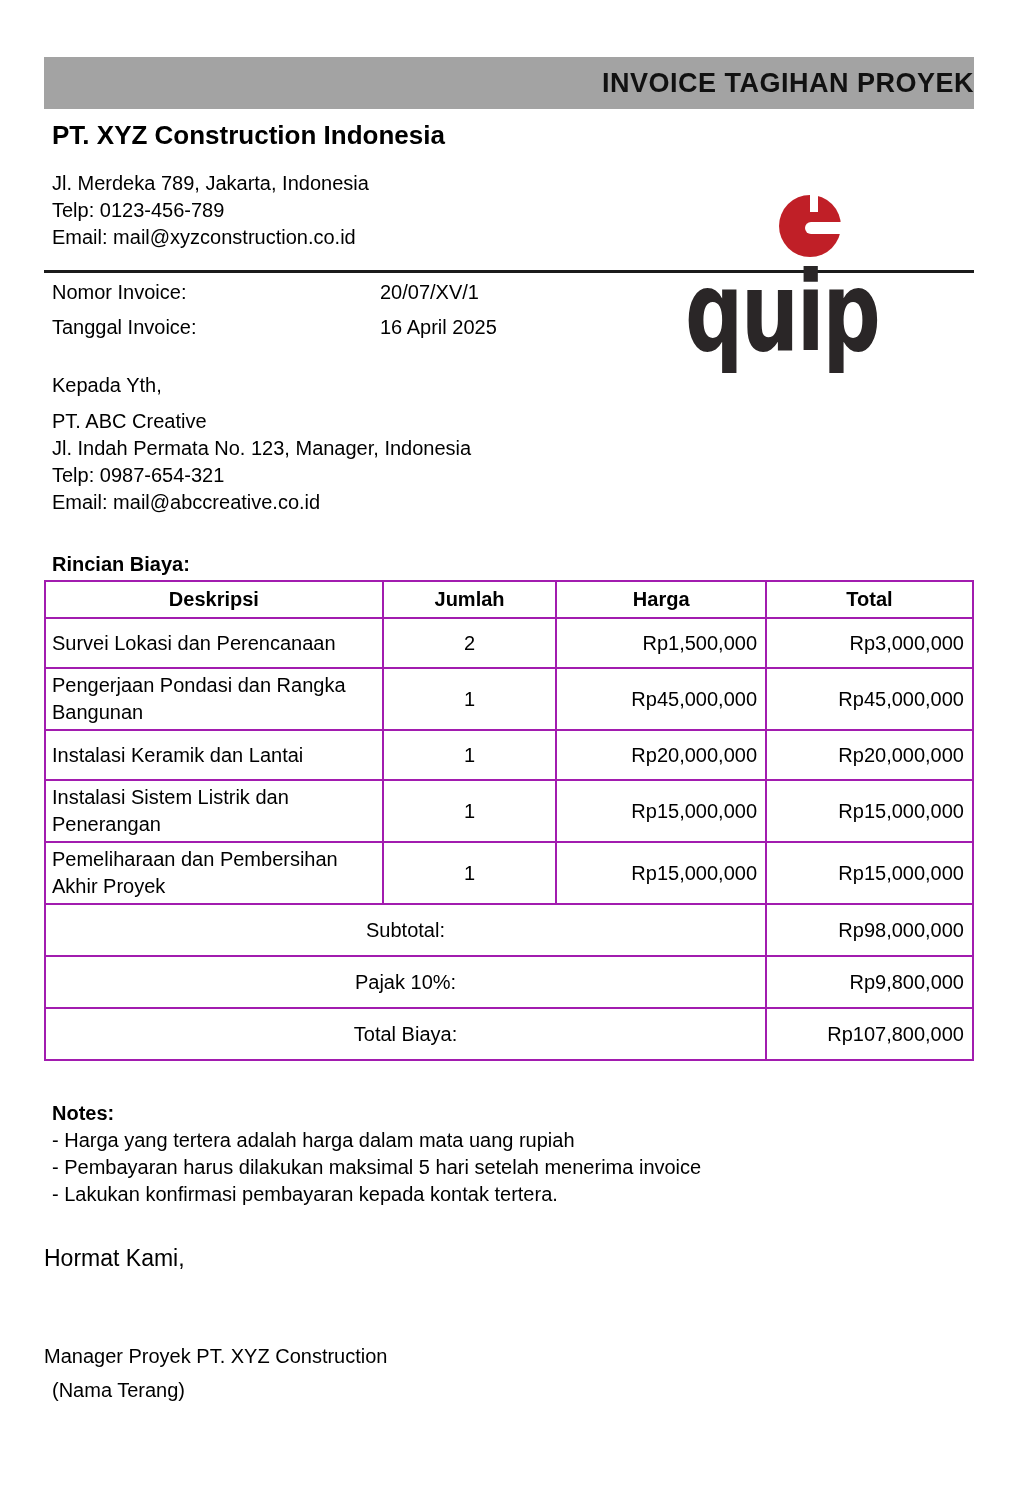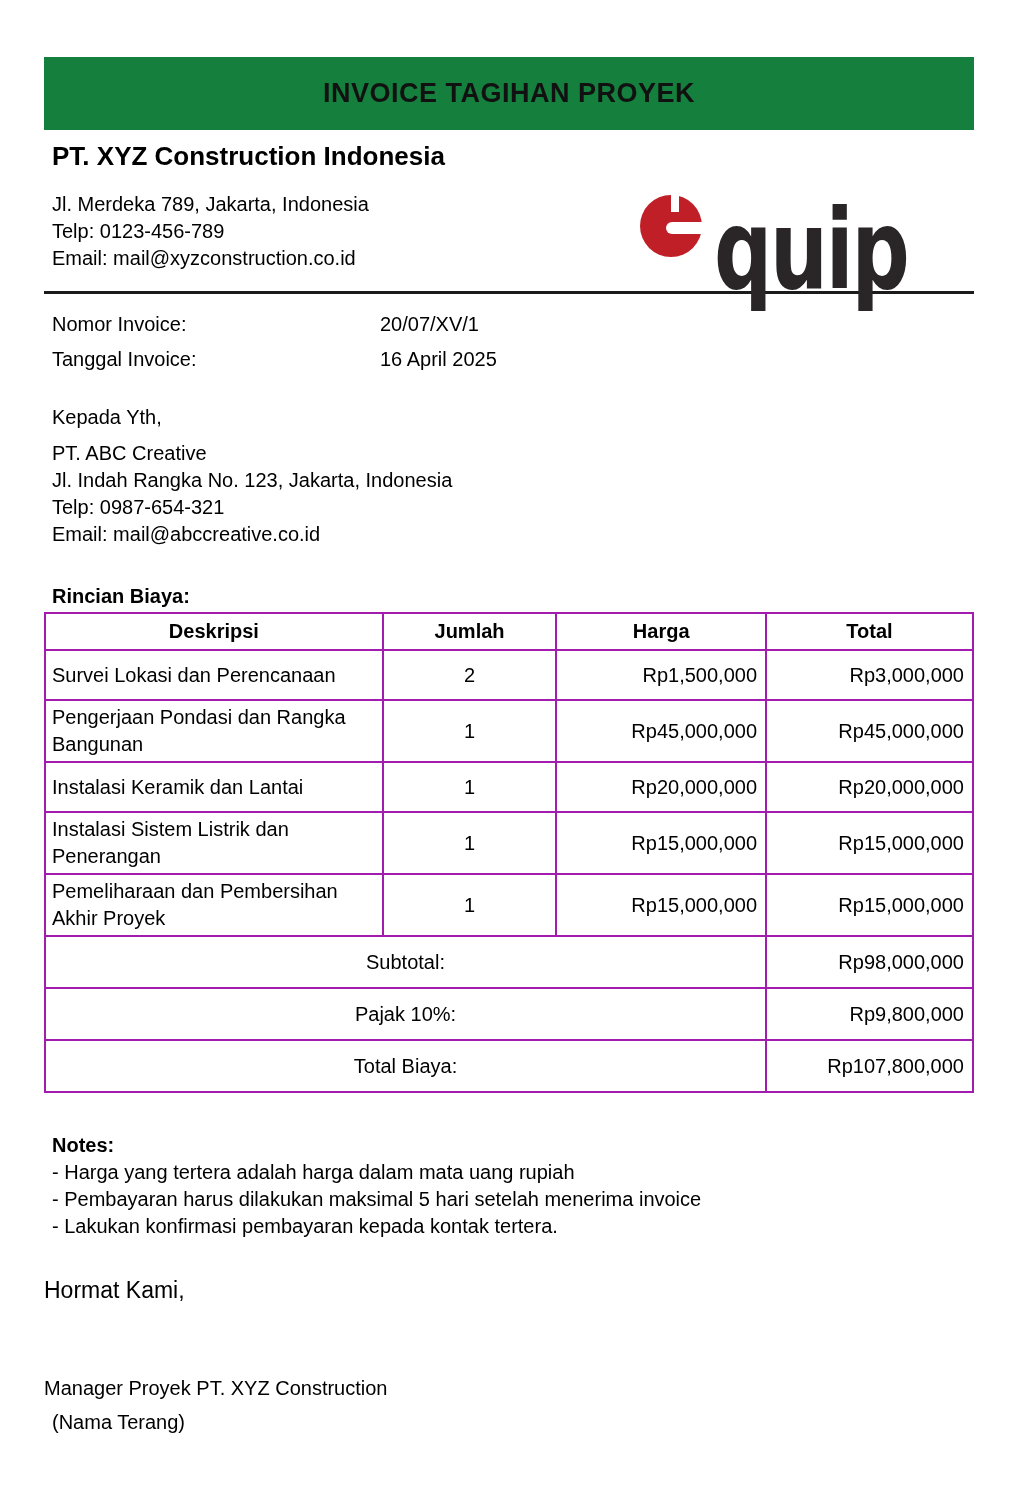--- a/index.html
+++ b/index.html
@@ -10,43 +10,43 @@
     position: relative;
     overflow: hidden;
     font-family: "Liberation Sans", "DejaVu Sans", sans-serif;
     color: #000000;
   }
   .page { padding: 0 44px; position: relative; }
 
   
   .banner {
     margin-top: 57px;
-    height: 73px;
-    background: #15803d;
-    display: flex; align-items: center; justify-content: center;
+    height: 52px;
+    background: #a3a3a3;
+    display: flex; align-items: center; justify-content: flex-end;
   }
   .banner h1 {
     font-size: 27px; font-weight: bold; letter-spacing: 0.5px; color: #111111;
   }
 
   
   .company-name {
     margin: 12px 0 0 8px;
     font-size: 26px; font-weight: bold; line-height: 28px;
   }
   .company-address {
     margin: 21px 0 0 8px;
     font-size: 20px; line-height: 27px;
   }
 
   
   .logo {
-    position: absolute; left: 640px; top: 138px;
+    position: absolute; left: 660px; top: 138px;
     width: 300px; height: 118px;
-    display: flex; 
+    display: flex; align-items: center; flex-direction: column;
   }
   .logo-disc {
     width: 62px; height: 62px; border-radius: 50%;
     background: #c01f27; position: relative; flex: 0 0 auto;
   }
   .logo-disc .slit {
     position: absolute; left: 50%; top: 0; width: 8px; height: 17px;
     background: #ffffff;
   }
   .logo-disc .bar {
@@ -57,21 +57,21 @@
     font-family: "DejaVu Sans", sans-serif;
     font-size: 110px; font-weight: bold; line-height: 1;
     letter-spacing: -3px; color: #2a2627;
     transform: scaleX(0.74); transform-origin: left center;
     margin-left: 12px; white-space: nowrap;
   }
 
   .divider { margin-top: 19px; border-top: 3px solid #1b1b1b; }
 
   
-  .meta { margin: 17px 0 0 8px; font-size: 20px; }
+  .meta { margin: 6px 0 0 8px; font-size: 20px; }
   .meta-row { display: grid; grid-template-columns: 328px auto; line-height: 27px; margin-bottom: 8px; }
 
   
   .salutation { margin: 31px 0 0 8px; font-size: 20px; line-height: 27px; }
   .recipient { margin: 9px 0 0 8px; font-size: 20px; line-height: 27px; }
 
   
   .section-title { margin: 35px 0 0 8px; font-size: 20px; font-weight: bold; line-height: 26px; }
   table.cost {
     margin-top: 3px; width: 100%;
@@ -138,21 +138,21 @@
     </div>
     <div class="meta-row">
       <span>Tanggal Invoice:</span>
       <span>16 April 2025</span>
     </div>
   </div>
 
   <div class="salutation">Kepada Yth,</div>
   <div class="recipient">
     <div>PT. ABC Creative</div>
-    <div>Jl. Indah Rangka No. 123, Jakarta, Indonesia</div>
+    <div>Jl. Indah Permata No. 123, Manager, Indonesia</div>
     <div>Telp: 0987-654-321</div>
     <div>Email: mail@abccreative.co.id</div>
   </div>
 
   <div class="section-title">Rincian Biaya:</div>
 
   <table class="cost">
     <colgroup>
       <col class="c-desc">
         <col class="c-qty">

